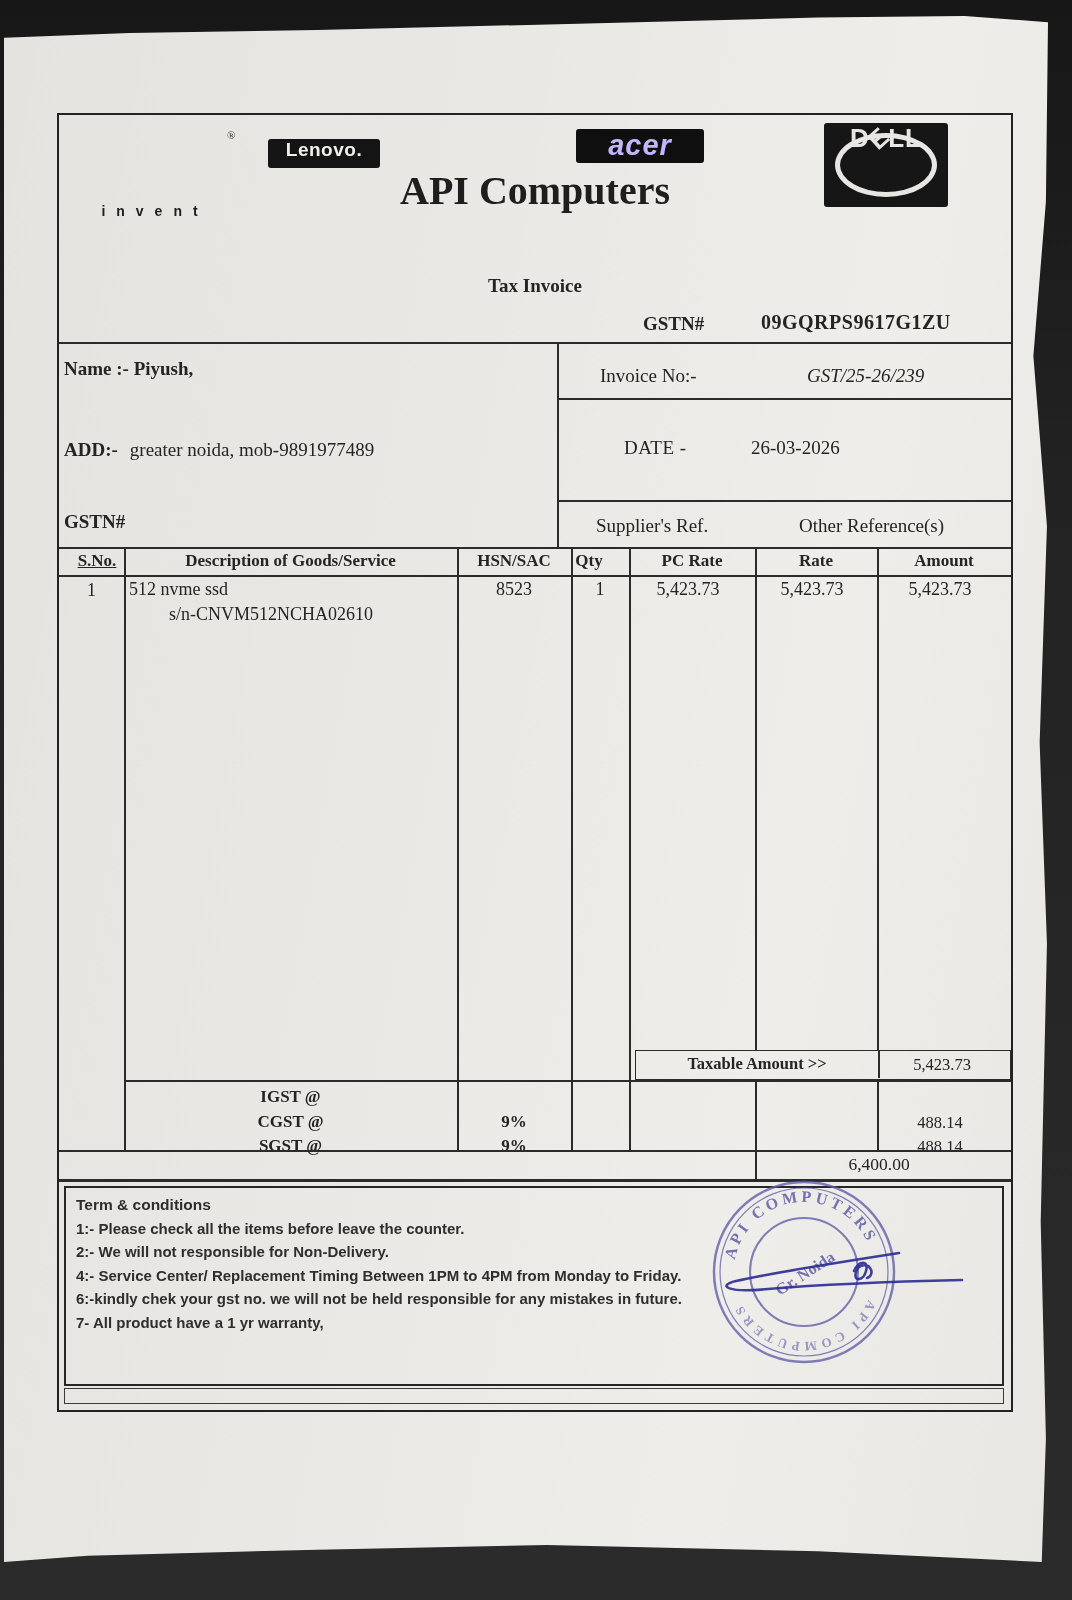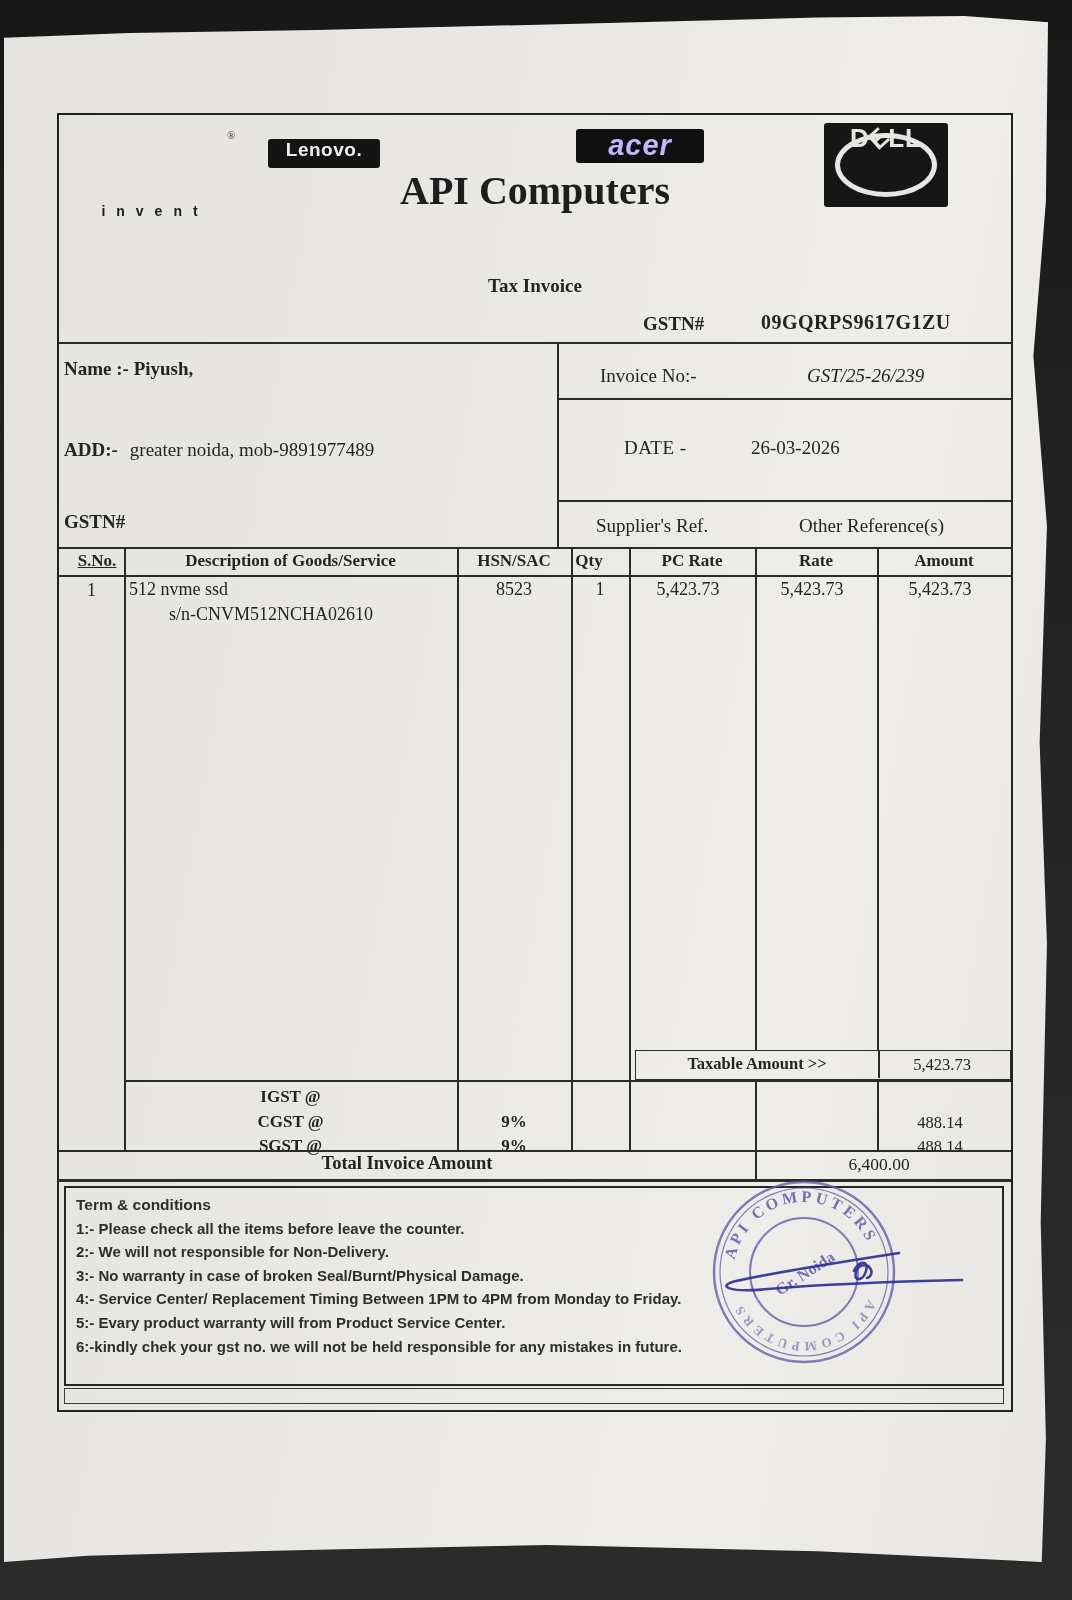--- a/index.html
+++ b/index.html
@@ -151,32 +151,30 @@
     <div class="cell" style="left:65px;top:997px;width:333px;font:700 17px 'Liberation Serif',serif;">CGST @</div>
     <div class="cell" style="left:398px;top:997px;width:114px;font:600 17px 'Liberation Serif',serif;">9%</div>
     <div class="right" style="left:818px;top:998px;width:126px;font:400 16.5px 'Liberation Serif',serif;">488.14</div>
 
     <div class="cell" style="left:65px;top:1021px;width:333px;font:700 17px 'Liberation Serif',serif;">SGST @</div>
     <div class="cell" style="left:398px;top:1021px;width:114px;font:600 17px 'Liberation Serif',serif;">9%</div>
     <div class="right" style="left:818px;top:1022px;width:126px;font:400 16.5px 'Liberation Serif',serif;">488.14</div>
 
     <div class="hl" style="left:0;top:1035px;width:952px;"></div>
     <div class="vl" style="left:696px;top:1035px;height:29px;"></div>
-    <div class="cell" style="left:0;top:1038px;width:696px;font:700 18.5px 'Liberation Serif',serif;">Total Invoice Amount</div>
     <div class="right" style="left:696px;top:1039px;width:248px;font:400 17.5px 'Liberation Serif',serif;">6,400.00</div>
     <div class="hl" style="left:0;top:1064px;width:952px;height:2.5px;"></div>
 
     <div id="terms-box" class="abs">
       <div style="font-weight:700;font-size:15.5px;">Term &amp; conditions</div>
       <div>1:- Please check all the items before leave the counter.</div>
       <div>2:- We will not responsible for Non-Delivery.</div>
-      <div>3:- No warranty in case of broken Seal/Burnt/Physical Damage.</div>
       <div>4:- Service Center/ Replacement Timing Between 1PM to 4PM from Monday to Friday.</div>
-      <div>5:- Evary product warranty will from Product Service Center.</div>
       <div>6:-kindly chek your gst no. we will not be held responsible for any mistakes in future.</div>
+      <div>7- All product have a 1 yr warranty,</div>
     </div>
     <div id="bottom-strip" class="abs"></div>
 
     <svg class="abs" style="left:645px;top:1052px;" width="300" height="225" viewBox="0 0 300 225">
       <g stroke="#5f5caa" fill="none" opacity="0.78">
         <circle cx="100" cy="105" r="90" stroke-width="2.5"></circle>
         <circle cx="100" cy="105" r="84" stroke-width="1.2"></circle>
         <circle cx="100" cy="105" r="54" stroke-width="2"></circle>
       </g>
       <defs>

